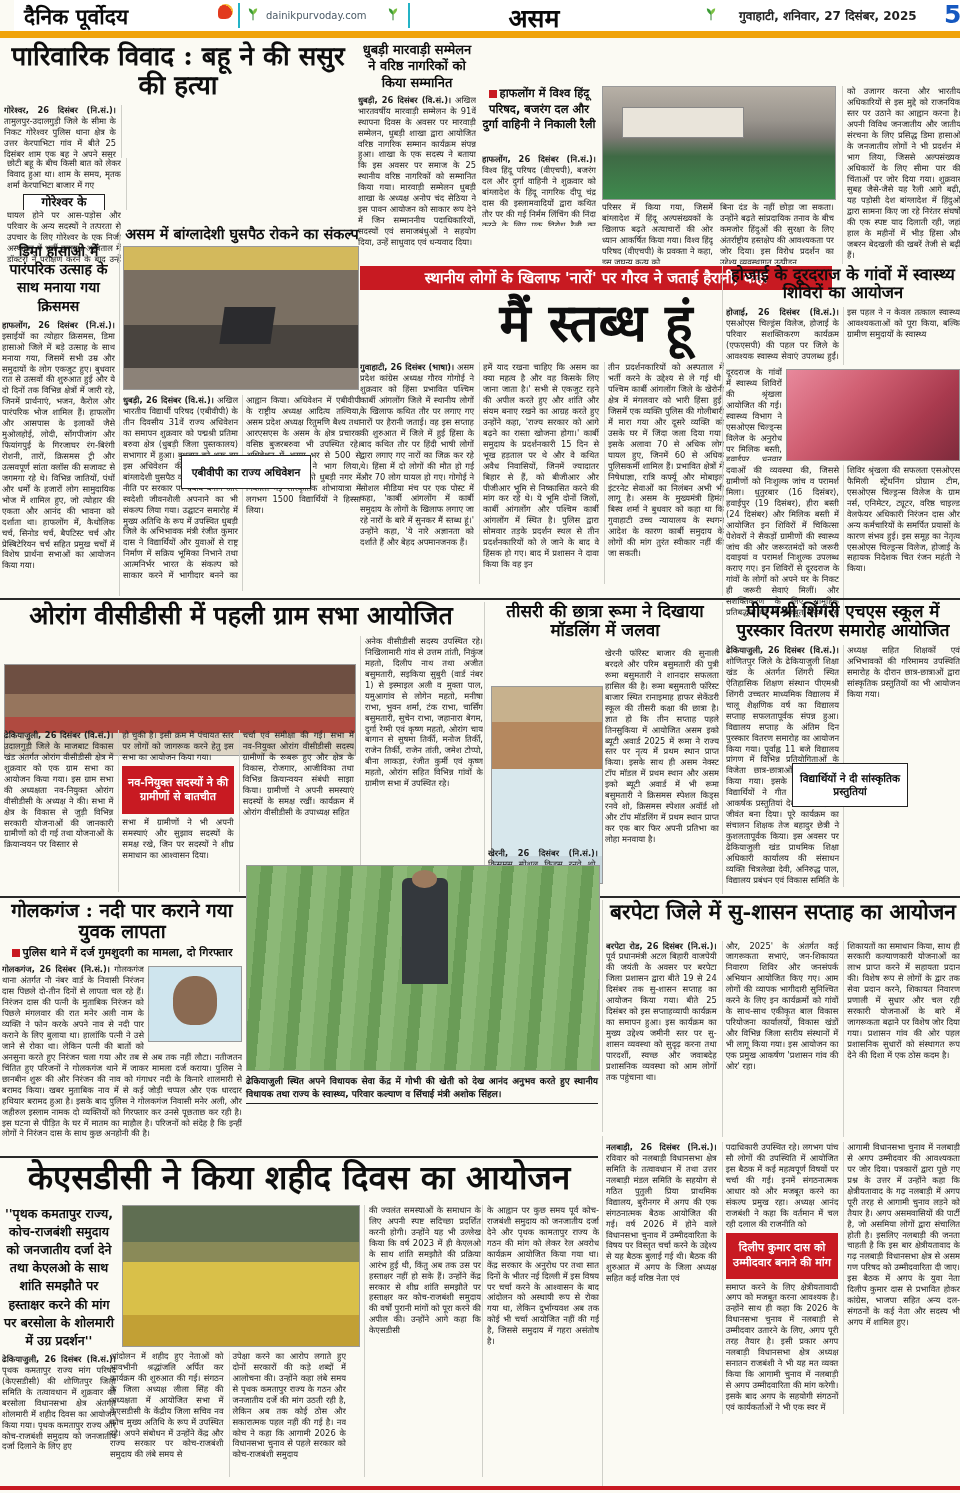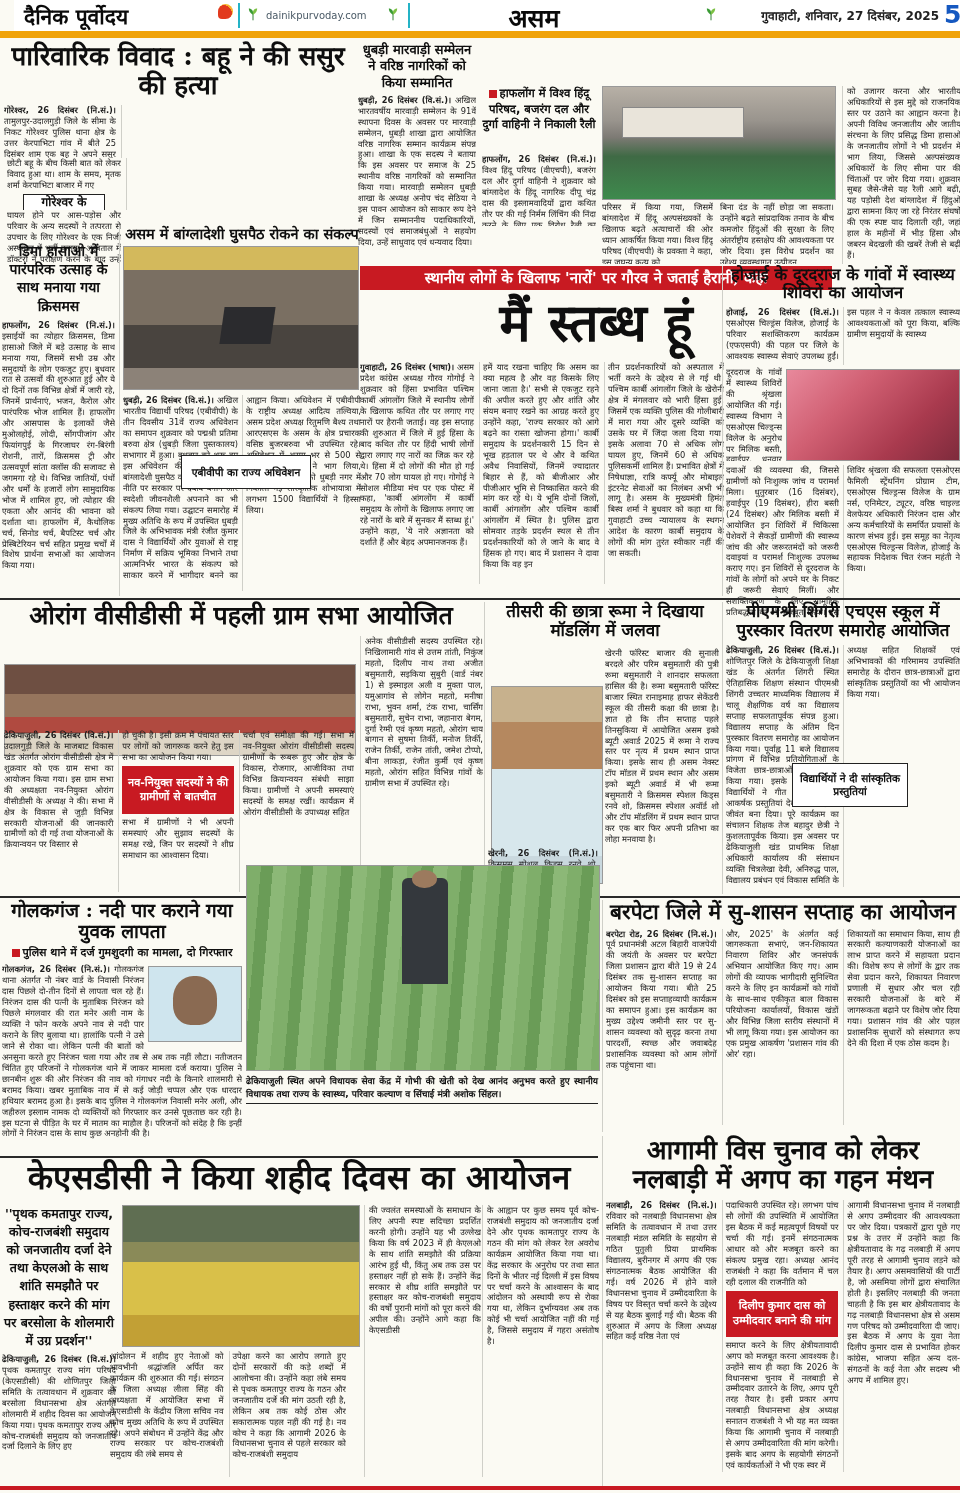--- a/index.html
+++ b/index.html
@@ -55,21 +55,21 @@
         <path d="M10 11C6 9 4 5 4 2c4 0 7 3 6 9z" fill="#3a9b35"></path>
         <path d="M10 11c4-2 6-6 6-9-4 0-7 3-6 9z" fill="#7cc144"></path>
       </svg>
     <div class="abs" style="left:394px;top:3px;width:2px;height:25px;background:#24b3c6;"></div>
     <div class="abs" style="left:400px;top:0;width:240px;text-align:center;font-size:25px;font-weight:bold;color:#0a0a0a;font-family:'DejaVu Serif',serif;">असम</div>
     <svg class="abs leaf" style="left:690px;top:6px;" viewBox="0 0 20 20">
         <path d="M10 19V9" stroke="#2e7d32" stroke-width="1.4" fill="none"></path>
         <path d="M10 11C6 9 4 5 4 2c4 0 7 3 6 9z" fill="#3a9b35"></path>
         <path d="M10 11c4-2 6-6 6-9-4 0-7 3-6 9z" fill="#7cc144"></path>
       </svg>
-    <div class="abs" style="left:725px;top:7px;width:200px;font-size:12px;font-weight:bold;color:#222;text-align:right;">गुवाहाटी, शनिवार, 27 दिसंबर, 2025</div>
+    <div class="abs" style="left:725px;top:7px;width:200px;font-size:12px;font-weight:bold;color:#222;text-align:left;">गुवाहाटी, शनिवार, 27 दिसंबर, 2025</div>
     <div class="abs" style="left:930px;top:0;font-size:25px;font-weight:bold;color:#1558c0;">5</div>
   </header>
   <div class="abs" style="left:0;top:31px;width:960px;height:7px;background:#f0a30a;"></div>
 
   <section class="abs" style="left:4px;top:42px;width:348px;height:196px;">
     <div class="hl" style="font-size:26px;">पारिवारिक विवाद : बहू ने की ससुर की हत्या</div>
     <div style="display:flex;margin-top:5px;height:158px;flex-direction:column;">
       <div class="body xcol" style="width:112px;">
           <p><span class="dl">गोरेश्वर, 26 दिसंबर (नि.सं.)।</span> <span>तामुलपुर-उदालगुड़ी जिले के सीमा के निकट गोरेश्वर पुलिस थाना क्षेत्र के उत्तर केरपाभिटा गांव में बीते 25 दिसंबर शाम एक बहू ने अपने ससुर कुलेन चंद्र शर्मा (64) की हत्या कर दी। स्थानीय लोगों से मिली जानकारी के अनुसार, मृतक शर्मा के छोटे बेटे की पत्नी और दो बच्चों की मां प्रियंका देवी शर्मा ने यह हत्या की। घटना के समय आरोपी महिला का पति व्यावसायिक कार्यों से बाहर था। बताया गया है कि दिन में ससुर और</span></p>
         </div>
@@ -213,21 +213,21 @@
     </div>
   </section>
 
   <figure class="abs" style="left:246px;top:865px;width:352px;height:246px;margin:0;">
     <div class="photo ph-cabbage" style="width:352px;height:204px;"></div>
     <figcaption class="caption" style="margin-top:4px;border-bottom:1.5px solid #222;padding-bottom:3px;">ढेकियाजुली स्थित अपने विधायक सेवा केंद्र में गोभी की खेती को देख आनंद अनुभव करते हुए स्थानीय विधायक तथा राज्य के स्वास्थ्य, परिवार कल्याण व सिंचाई मंत्री अशोक सिंहल।</figcaption>
   </figure>
 
   <section class="abs" style="left:602px;top:900px;width:354px;height:232px;border-left:1px solid #cfcfc8;padding-left:3px;">
     <div class="hl" style="font-size:21px;">बरपेटा जिले में सु-शासन सप्ताह का आयोजन</div>
-    <div style="display:flex;margin-top:5px;height:196px;">
+    <div style="display:flex;margin-top:17px;height:196px;">
       <div class="body xcol" style="width:112px;">
           <p><span class="dl">बरपेटा रोड, 26 दिसंबर (नि.सं.)।</span> <span>पूर्व प्रधानमंत्री अटल बिहारी वाजपेयी की जयंती के अवसर पर बरपेटा जिला प्रशासन द्वारा बीते 19 से 24 दिसंबर तक सु-शासन सप्ताह का आयोजन किया गया। बीते 25 दिसंबर को इस सप्ताहव्यापी कार्यक्रम का समापन हुआ। इस कार्यक्रम का मुख्य उद्देश्य जमीनी स्तर पर सु-शासन व्यवस्था को सुदृढ़ करना तथा पारदर्शी, स्वच्छ और जवाबदेह प्रशासनिक व्यवस्था को आम लोगों तक पहुंचाना था।</span></p>
         </div>
       <div class="body xcol" style="width:114px;padding-left:3px;">
           <p>और, 2025' के अंतर्गत कई जागरूकता सभाएं, जन-शिकायत निवारण शिविर और जनसंपर्क अभियान आयोजित किए गए। आम लोगों की व्यापक भागीदारी सुनिश्चित करने के लिए इन कार्यक्रमों को गांवों के साथ-साथ एकीकृत बाल विकास परियोजना कार्यालयों, विकास खंडों और विभिन्न जिला स्तरीय संस्थानों में भी लागू किया गया। इस आयोजन का एक प्रमुख आकर्षण 'प्रशासन गांव की ओर' रहा।</p>
         </div>
       <div class="body" style="width:114px;padding-left:3px;">
           <p>शिकायतों का समाधान किया, साथ ही सरकारी कल्याणकारी योजनाओं का लाभ प्राप्त करने में सहायता प्रदान की। विशेष रूप से लोगों के द्वार तक सेवा प्रदान करने, शिकायत निवारण प्रणाली में सुधार और चल रही सरकारी योजनाओं के बारे में जागरूकता बढ़ाने पर विशेष जोर दिया गया। प्रशासन गांव की ओर पहल प्रशासनिक सुधारों को संस्थागत रूप देने की दिशा में एक ठोस कदम है।</p>
         </div>
     </div>
@@ -256,21 +256,20 @@
       <div class="abs body" style="left:362px;top:0;width:112px;height:272px;border-left:1px solid #cfcfc8;padding-left:4px;">
           <p>की ज्वलंत समस्याओं के समाधान के लिए अपनी स्पष्ट सदिच्छा प्रदर्शित करनी होगी। उन्होंने यह भी उल्लेख किया कि वर्ष 2023 में ही केएलओ के साथ शांति समझौते की प्रक्रिया आरंभ हुई थी, किंतु अब तक उस पर हस्ताक्षर नहीं हो सके हैं। उन्होंने केंद्र सरकार से शीघ्र शांति समझौते पर हस्ताक्षर कर कोच-राजबंशी समुदाय की वर्षों पुरानी मांगों को पूरा करने की अपील की। उन्होंने आगे कहा कि केएसडीसी</p>
         </div>
       <div class="abs body" style="left:480px;top:0;width:112px;height:272px;border-left:1px solid #cfcfc8;padding-left:4px;">
           <p>के आह्वान पर कुछ समय पूर्व कोच-राजबंशी समुदाय को जनजातीय दर्जा देने और पृथक कामतापुर राज्य के गठन की मांग को लेकर रेल अवरोध कार्यक्रम आयोजित किया गया था। केंद्र सरकार के अनुरोध पर तथा सात दिनों के भीतर नई दिल्ली में इस विषय पर चर्चा करने के आश्वासन के बाद आंदोलन को अस्थायी रूप से रोका गया था, लेकिन दुर्भाग्यवश अब तक कोई भी चर्चा आयोजित नहीं की गई है, जिससे समुदाय में गहरा असंतोष है।</p>
         </div>
     </div>
   </section>
 
   <section class="abs" style="left:602px;top:1136px;width:354px;height:350px;border-left:1px solid #cfcfc8;padding-left:3px;">
-    <div class="hl" style="font-size:26px;">आगामी विस चुनाव को लेकर नलबाड़ी में अगप का गहन मंथन</div>
     <div style="display:flex;margin-top:6px;height:272px;">
       <div class="body xcol" style="width:112px;">
           <p><span class="dl">नलबाड़ी, 26 दिसंबर (नि.सं.)।</span> <span>रविवार को नलबाड़ी विधानसभा क्षेत्र समिति के तत्वावधान में तथा उत्तर नलबाड़ी मंडल समिति के सहयोग से गठित पुतुली प्रिया प्राथमिक विद्यालय, बुरीनगर में अगप की एक संगठनात्मक बैठक आयोजित की गई। वर्ष 2026 में होने वाले विधानसभा चुनाव में उम्मीदवारिता के विषय पर विस्तृत चर्चा करने के उद्देश्य से यह बैठक बुलाई गई थी। बैठक की शुरुआत में अगप के जिला अध्यक्ष सहित कई वरिष्ठ नेता एवं</span></p>
         </div>
       <div class="body xcol" style="width:114px;padding-left:3px;">
         <p>पदाधिकारी उपस्थित रहे। लगभग पांच सौ लोगों की उपस्थिति में आयोजित इस बैठक में कई महत्वपूर्ण विषयों पर चर्चा की गई। इनमें संगठनात्मक आधार को और मजबूत करने का संकल्प प्रमुख रहा। अध्यक्ष आनंद राजबंशी ने कहा कि वर्तमान में चल रही दलाल की राजनीति को</p>
         <div class="redbox" style="height:40px;font-size:11px;margin:3px 0;">दिलीप कुमार दास को उम्मीदवार बनाने की मांग</div>
         <p>समाप्त करने के लिए क्षेत्रीयतावादी अगप को मजबूत करना आवश्यक है। उन्होंने साथ ही कहा कि 2026 के विधानसभा चुनाव में नलबाड़ी से उम्मीदवार उतारने के लिए, अगप पूरी तरह तैयार है। इसी प्रकार अगप नलबाड़ी विधानसभा क्षेत्र अध्यक्ष सनातन राजबंशी ने भी यह मत व्यक्त किया कि आगामी चुनाव में नलबाड़ी से अगप उम्मीदवारिता की मांग करेगी। इसके बाद अगप के सहयोगी संगठनों एवं कार्यकर्ताओं ने भी एक स्वर में</p>
       </div>
       <div class="body" style="width:114px;padding-left:3px;">

